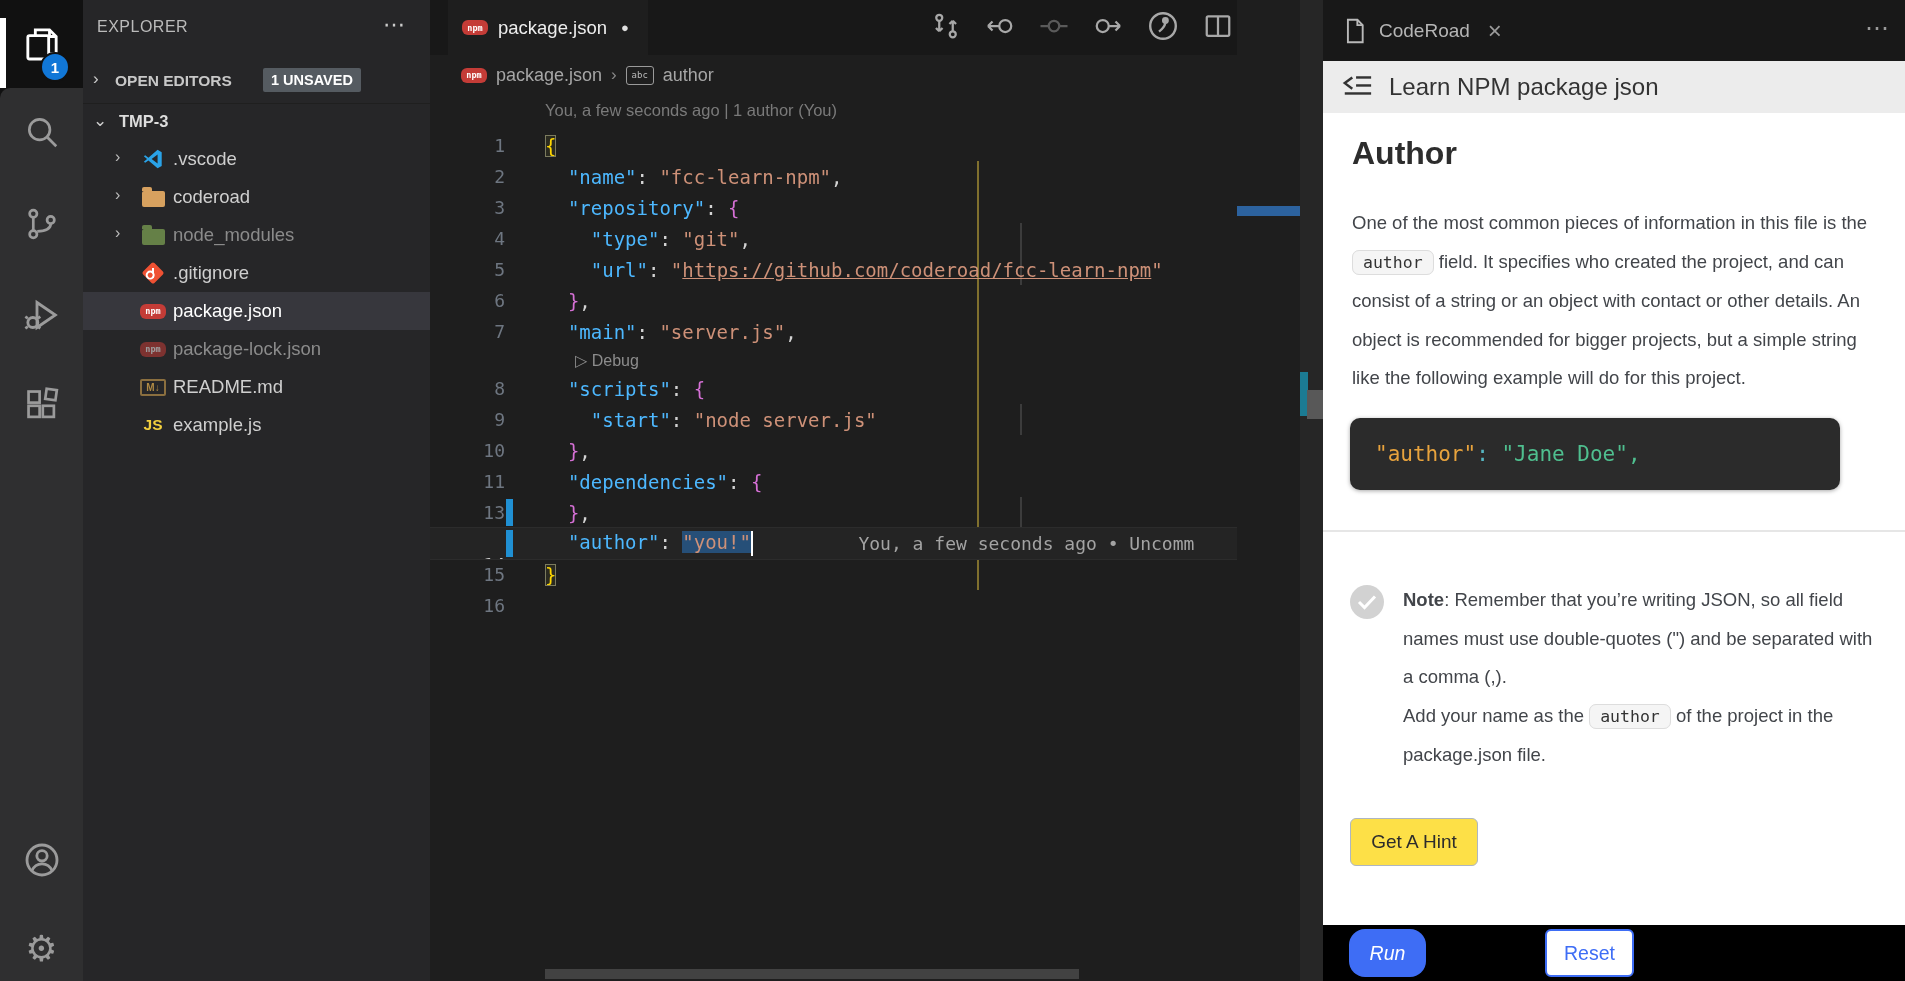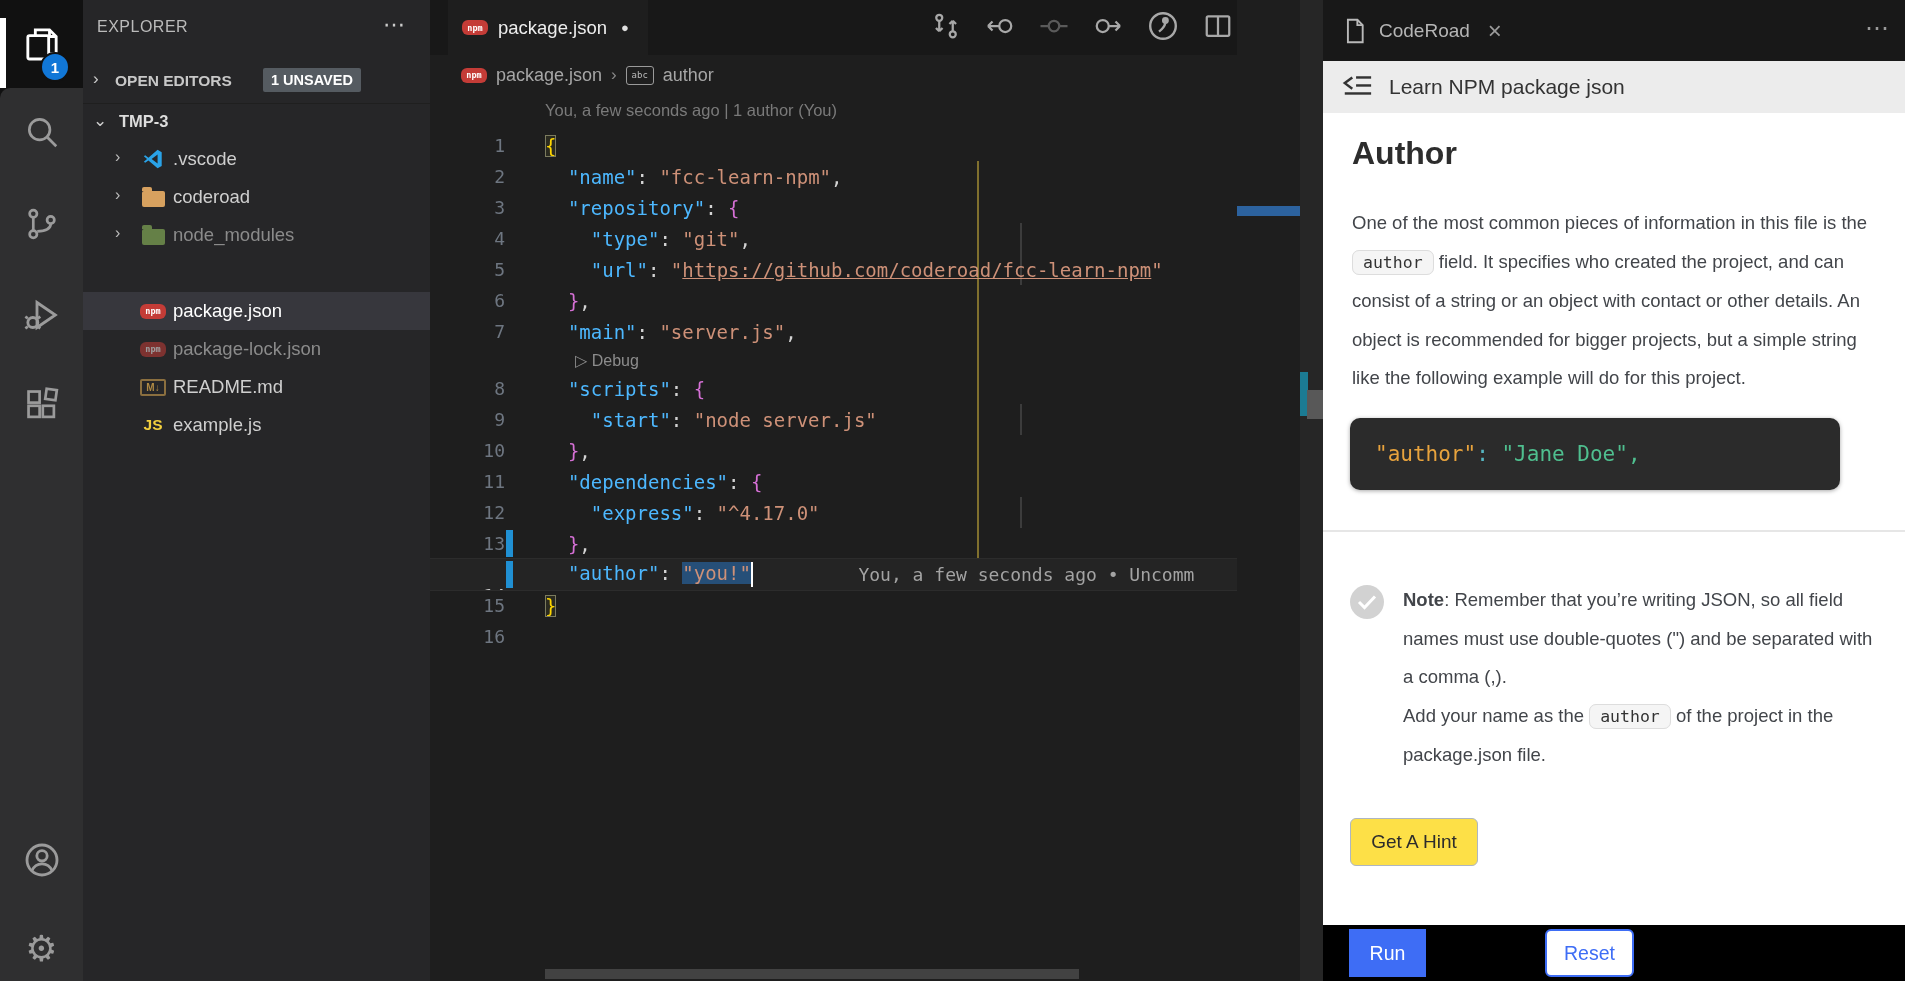--- a/index.html
+++ b/index.html
@@ -111,42 +111,42 @@
 
   
   .panel { position:absolute; left:1323px; top:0; width:582px; height:981px; background:#fff; }
   .panel-tabbar { position:absolute; left:0; top:0; width:582px; height:61px; background:#181818; }
   .pt-inner { position:absolute; left:20px; top:0; height:61px; display:flex; align-items:center; gap:12px; }
   .pt-title { color:#b5b5b5; font-size:19px; }
   .pt-close { color:#9a9a9a; font-size:24px; margin-left:6px; }
   .pt-more { position:absolute; right:16px; top:14px; color:#9a9a9a; font-size:24px; }
   .panel-header { position:absolute; left:0; top:61px; width:582px; height:52px; background:#ececec;
      display:flex; align-items:center; padding-left:18px; gap:16px; }
-  .ph-title { color:#333; font-size:21px; }
+  .ph-title { color:#333; font-size:24px; }
   .menu-fold svg { stroke:#333; stroke-width:2.6; fill:none; }
   .panel-content { position:absolute; left:0; top:113px; width:582px; height:812px; background:#fff; overflow:hidden; }
   .pc-heading { position:absolute; left:29px; top:22px; font-size:32px; font-weight:bold; color:#2d2d2d; }
   .pc-para { position:absolute; left:29px; top:76px; width:522px; font-size:18.5px; line-height:38.5px; color:#42454a;margin-top:15px; }
   .chip { font-family:"DejaVu Sans Mono", monospace; font-size:16.5px; background:#f5f5f5;
      border:1px solid #ddd; border-radius:7px; padding:2px 10px; color:#333; }
   .codeblock { position:absolute; left:27px; top:305px; width:490px; height:72px; background:#2b2b2b;
      border-radius:10px; box-shadow:0 1px 4px rgba(0,0,0,.35); display:flex; align-items:center;
      padding-left:25px; font-family:"DejaVu Sans Mono", monospace; font-size:21px; white-space:pre; }
   .cb-k { color:#e8a33d; } .cb-c { color:#56b6c2; } .cb-v { color:#4fbf8f; } .cb-m { color:#4fbf8f; }
   .pc-hr { position:absolute; left:0; top:417px; width:582px; height:0; border-top:2px solid #e6e6e6; }
   .task { position:absolute; left:0; top:468px; width:582px; }
   .check-circle { position:absolute; left:27px; top:4px; width:34px; height:34px; border-radius:50%; background:#d2d2d2; }
   .check-circle svg { position:absolute; left:7px; top:9px; stroke:#fff; stroke-width:3; fill:none; }
   .task-body { position:absolute; left:80px; top:0; width:475px; font-size:18.5px; line-height:38.5px; color:#42454a; }
   .hint-btn { position:absolute; left:27px; top:705px; width:128px; height:48px; background:#fde047;
      border:1.5px solid #aeb6c2; border-radius:6px; font-size:19px; color:#2c2c2c;
      display:flex; align-items:center; justify-content:center; }
   .panel-footer { position:absolute; left:0; top:925px; width:582px; height:56px; background:#000; }
   .run-btn { position:absolute; left:26px; top:4px; width:77px; height:48px; background:#3e6df5;
-     border-radius:0; color:#fff; font-size:19.5px; display:flex; align-items:center; justify-content:center; }
+     border-radius:16px; color:#fff; font-size:19.5px; display:flex; align-items:center; justify-content:center;font-style:italic; }
   .reset-btn { position:absolute; left:222px; top:4px; width:89px; height:48px; background:#fff;
      border:2px solid #3e6df5; border-radius:6px; color:#3e6df5; font-size:19.5px;
      display:flex; align-items:center; justify-content:center; }
 </style>
 </head>
 <body>
 
 <div class="root">
 
   <div class="activitybar">
@@ -243,20 +243,26 @@
     </div>
 
     <div class="file-row dim" style="top:216px;">
       <span class="tree-chev">›</span>
       <span class="tree-icon">
           <span class="folder green"></span>
         </span>
       <span class="file-label">node_modules</span>
     </div>
 
+    <div class="file-row" style="top:254px;">
+      <span class="tree-icon">
+          <span class="git-diamond"></span>
+        </span>
+      <span class="file-label">.gitignore</span>
+    </div>
 
     <div class="file-row selected" style="top:292px;">
       <span class="tree-icon">
           <span class="npm-chip">npm</span>
         </span>
       <span class="file-label">package.json</span>
     </div>
 
     <div class="file-row dim" style="top:330px;">
       <span class="tree-icon">
@@ -360,21 +366,20 @@
         <div class="code-row"><span class="gutter-num">5</span><span class="code-text"><span class="tok-ws">    </span><span class="tok-key">"url"</span><span class="tok-pn">: </span><span class="tok-str">"</span><span class="tok-url">https://github.com/coderoad/fcc-learn-npm</span><span class="tok-str">"</span></span></div>
         <div class="code-row"><span class="gutter-num">6</span><span class="code-text"><span class="tok-ws">  </span><span class="tok-b1">}</span><span class="tok-pn">,</span></span></div>
         <div class="code-row"><span class="gutter-num">7</span><span class="code-text"><span class="tok-ws">  </span><span class="tok-key">"main"</span><span class="tok-pn">: </span><span class="tok-str">"server.js"</span><span class="tok-pn">,</span></span></div>
         <div class="lens-row">
           <span class="lens-text">▷ Debug</span>
         </div>
         <div class="code-row"><span class="gutter-num">8</span><span class="code-text"><span class="tok-ws">  </span><span class="tok-key">"scripts"</span><span class="tok-pn">: </span><span class="tok-b1">{</span></span></div>
         <div class="code-row"><span class="gutter-num">9</span><span class="code-text"><span class="tok-ws">    </span><span class="tok-key">"start"</span><span class="tok-pn">: </span><span class="tok-str">"node server.js"</span></span></div>
         <div class="code-row"><span class="gutter-num">10</span><span class="code-text"><span class="tok-ws">  </span><span class="tok-b1">}</span><span class="tok-pn">,</span></span></div>
         <div class="code-row"><span class="gutter-num">11</span><span class="code-text"><span class="tok-ws">  </span><span class="tok-key">"dependencies"</span><span class="tok-pn">: </span><span class="tok-b1">{</span></span></div>
-        <div class="code-row"><span class="gutter-num">12</span><span class="code-text"><span class="tok-ws">    </span><span class="tok-key">"express"</span><span class="tok-pn">: </span><span class="tok-str">"^4.17.0"</span></span></div>
         <div class="code-row"><span class="gutter-num">13</span><span class="mod-bar"></span><span class="code-text"><span class="tok-ws">  </span><span class="tok-b1">}</span><span class="tok-pn">,</span></span></div>
         <div class="code-row current"><span class="gutter-num">14</span><span class="mod-bar"></span><span class="code-text"><span class="tok-ws">  </span><span class="tok-key">"author"</span><span class="tok-pn">: </span><span class="tok-sel">"you!"</span><span class="cursor"></span></span><span class="inline-blame">You, a few seconds ago • Uncomm</span></div>
         <div class="code-row"><span class="gutter-num">15</span><span class="code-text"><span class="tok-b0 tok-boxed">}</span></span></div>
         <div class="code-row"><span class="gutter-num">16</span><span class="code-text"></span></div>
       </div>
 
     <div class="minimap">
       <div class="mm-highlight"></div>
       <div class="mm-lines" id="mm-lines">
           <div class="mm-line"></div>

